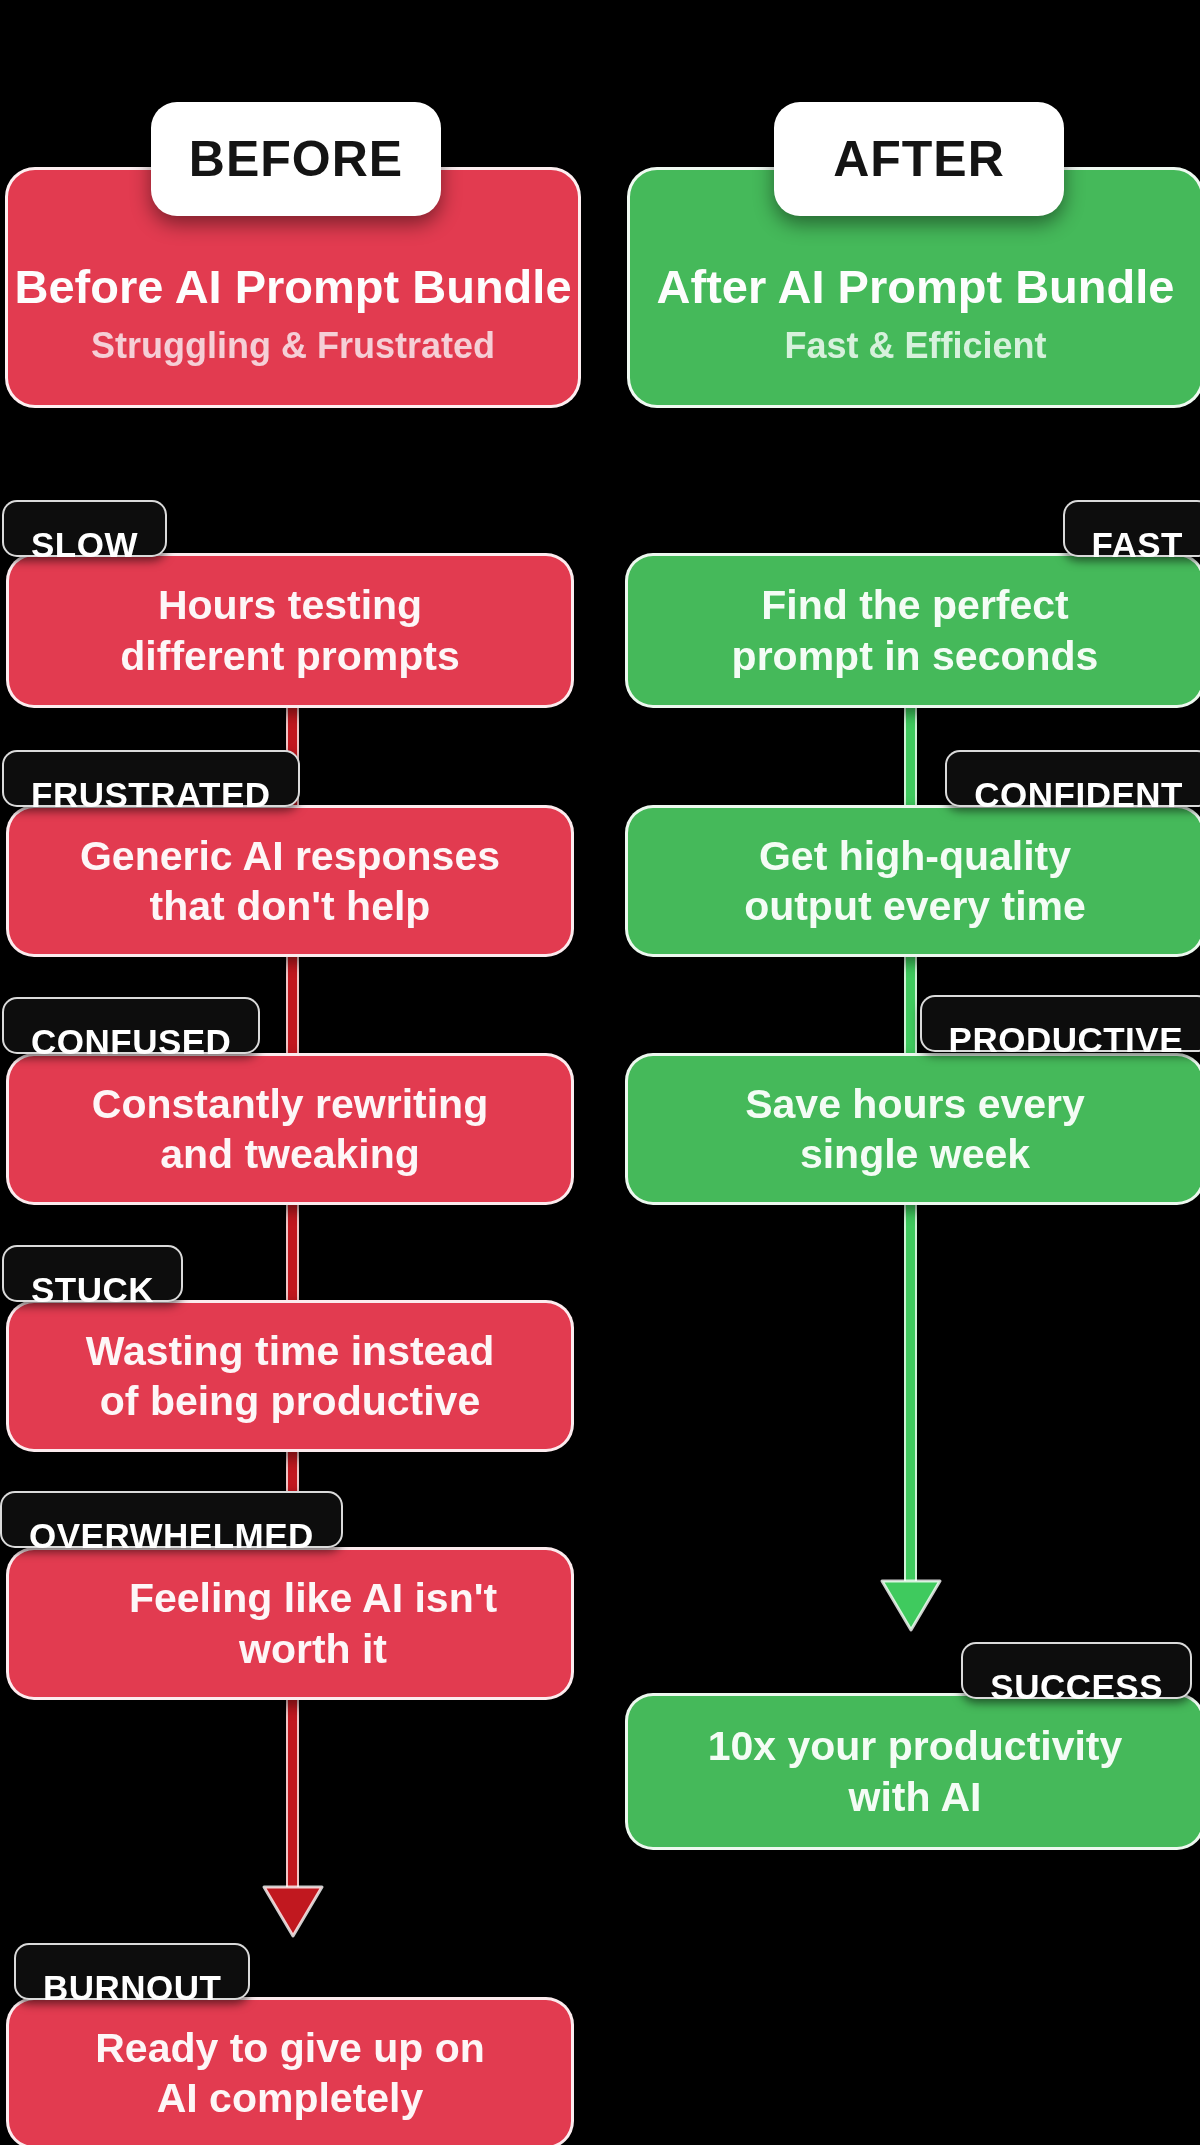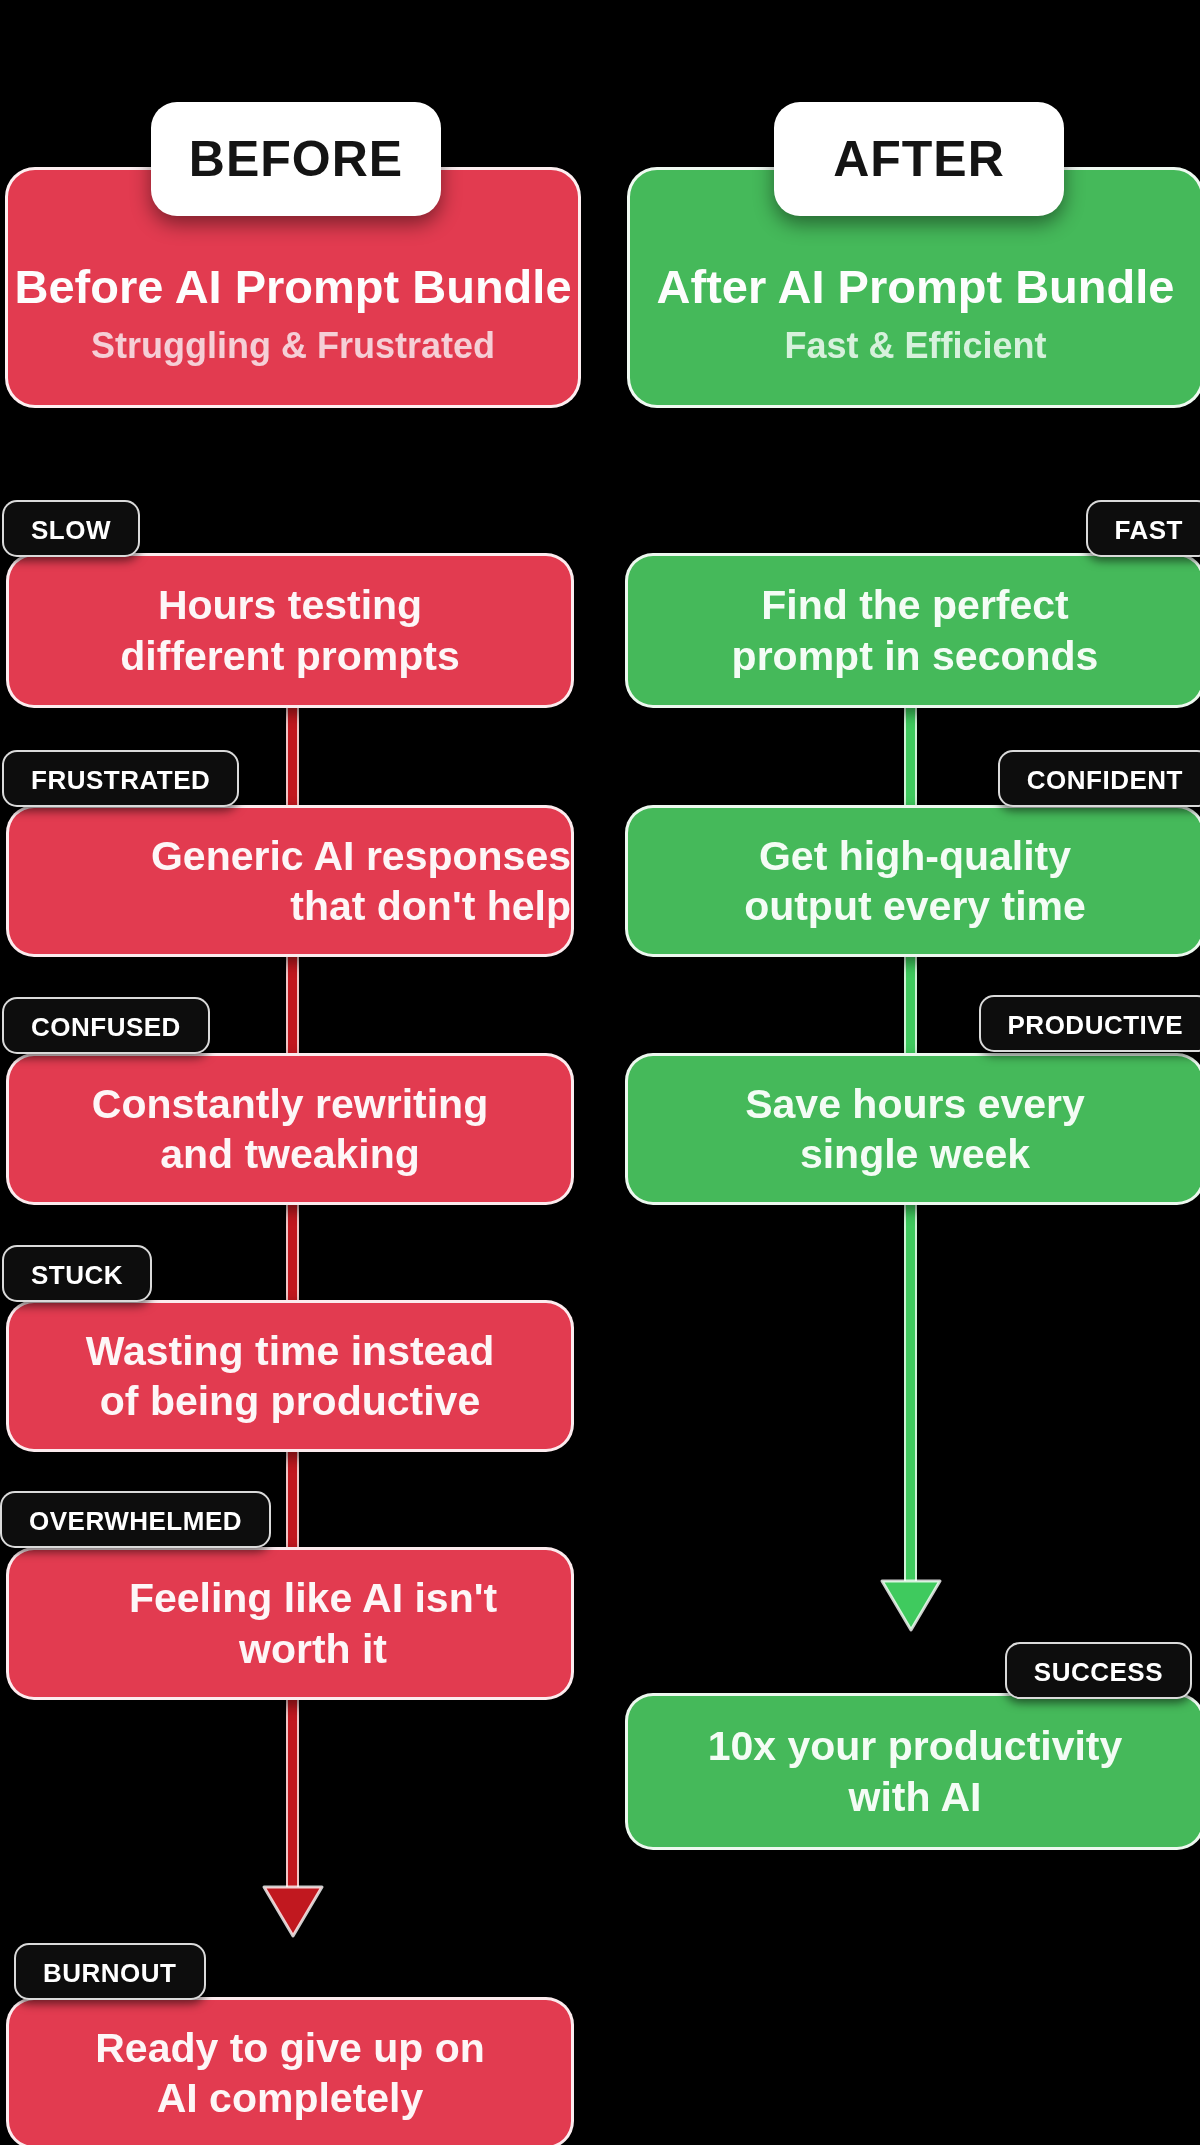--- a/index.html
+++ b/index.html
@@ -26,42 +26,42 @@
   }
   #before-header-card{left:5px;top:167px;width:576px;background:var(--red-card);}
   #after-header-card{left:627px;top:167px;width:577px;background:var(--green-card);}
   .header-title{font-size:47px;font-weight:700;color:#fdfdfd;line-height:1;}
   .header-subtitle{font-size:36px;font-weight:700;line-height:1;}
   #before-header-card .header-subtitle{color:var(--red-subtitle);}
   #after-header-card .header-subtitle{color:var(--green-subtitle);}
   
   .tag{
     position:absolute;background:var(--tag-bg);color:#fff;z-index:3;
-    height:57px;line-height:53px;padding:2px 27px;border-radius:15px;
+    height:57px;line-height:53px;padding:16px 27px;border-radius:15px;
     border:2.5px solid rgba(255,255,255,.85);box-sizing:border-box;
-    font-size:26px;font-weight:700;letter-spacing:.5px;white-space:nowrap;
+    font-size:35px;font-weight:700;letter-spacing:.5px;white-space:nowrap;
     box-shadow:0 4px 10px rgba(0,0,0,.55);
   }
   
   .card{
     position:absolute;border-radius:28px;z-index:2;box-sizing:border-box;
     border:3px solid rgba(255,255,255,.9);
     display:flex;flex-direction:column;align-items:center;justify-content:center;
     text-align:center;box-shadow:0 6px 14px rgba(0,0,0,.45);
   }
   .card.red{background:var(--red-card);}
   .card.green{background:var(--green-card);}
   .card-line{font-size:41px;font-weight:700;line-height:1.22;}
   .card.red .card-line{color:#fdf6f7;}
   .card.green .card-line{color:#f4fcf5;}
   .card-left{left:6px;width:568px;}
   .card-right{left:625px;width:580px;}
   
   #tag-slow{left:2px;top:500px;}          #card-slow{top:553px;height:155px;}
-  #tag-frustrated{left:2px;top:750px;}    #card-frustrated{top:805px;height:152px;align-items:flex-end;}
+  #tag-frustrated{left:2px;top:750px;}    #card-frustrated{top:805px;height:152px;}
   #tag-confused{left:2px;top:997px;}      #card-confused{top:1053px;height:152px;}
   #tag-stuck{left:2px;top:1245px;}        #card-stuck{top:1300px;height:152px;}
   #tag-overwhelmed{left:0px;top:1491px;}  #card-overwhelmed{top:1547px;height:153px;padding-left:46px;}
   #tag-burnout{left:14px;top:1943px;}      #card-burnout{top:1997px;height:152px;}
   
   #tag-fast{right:-12px;top:500px;}       #card-fast{top:553px;height:155px;}
   #tag-confident{right:-12px;top:750px;}  #card-confident{top:805px;height:152px;}
   #tag-productive{right:-12px;top:995px;} #card-productive{top:1053px;height:152px;}
   #tag-success{right:8px;top:1642px;}     #card-success{top:1693px;height:157px;}
   

